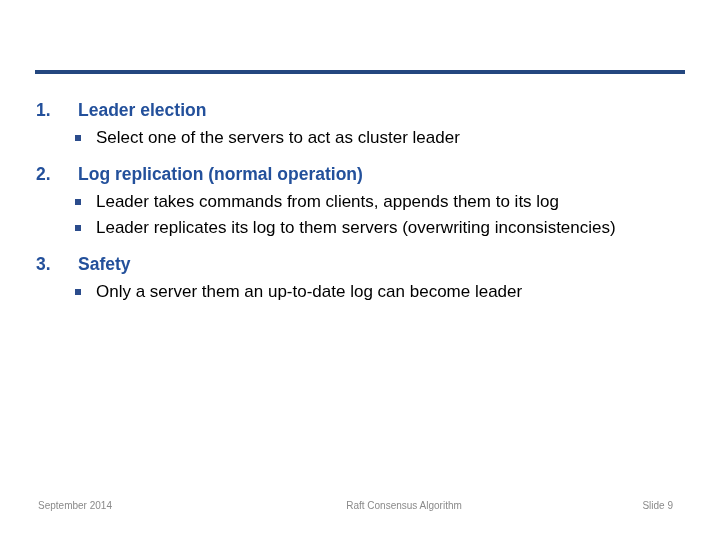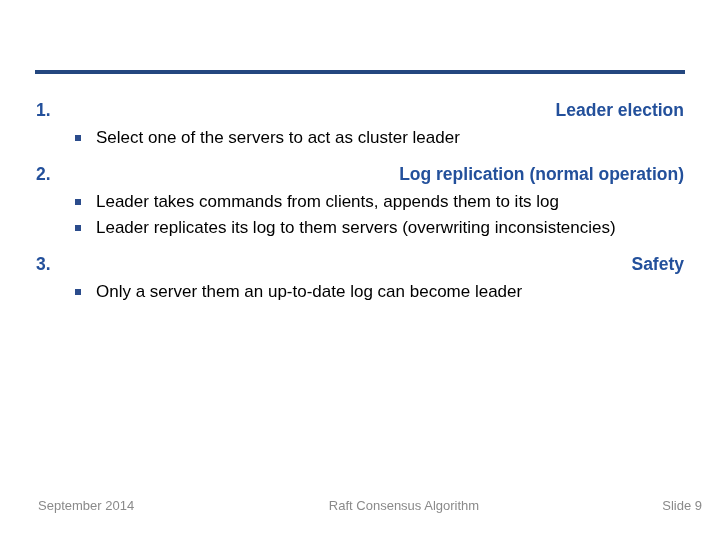--- a/index.html
+++ b/index.html
@@ -66,21 +66,20 @@
     font-weight: bold;
     line-height: 25px;
   }
   .item-num {
     width: 42px;
     flex: 0 0 42px;
     text-align: left;
   }
   .item-title {
     flex: 1 1 auto;
-    text-align: right;
   }
   .subs {
     margin-top: 2px;
   }
   .sub {
     display: flex;
     align-items: center;
     color: #000000;
     font-size: 17px;
     line-height: 25px;
@@ -112,39 +111,39 @@
   .item.gap-2 { margin-bottom: 12px; }
 
   
   .footer {
     position: absolute;
     left: 0;
     bottom: 28px;
     width: 720px;
     height: 12px;
     color: #8A8A8A;
-    font-size: 13px;
+    font-size: 10px;
     line-height: 12px;
   }
   .footer .f-left {
     position: absolute;
     left: 38px;
     top: 0;
   }
   .footer .f-center {
     position: absolute;
     left: 0;
     top: 0;
     width: 720px;
     text-align: center;
     padding-left: 44px;
   }
   .footer .f-right {
     position: absolute;
-    right: 18px;
+    right: 47px;
     top: 0;
   }
 </style>
 </head>
 <body>
 
 <div class="slide">
 
   <div class="title-rule"></div>
 

